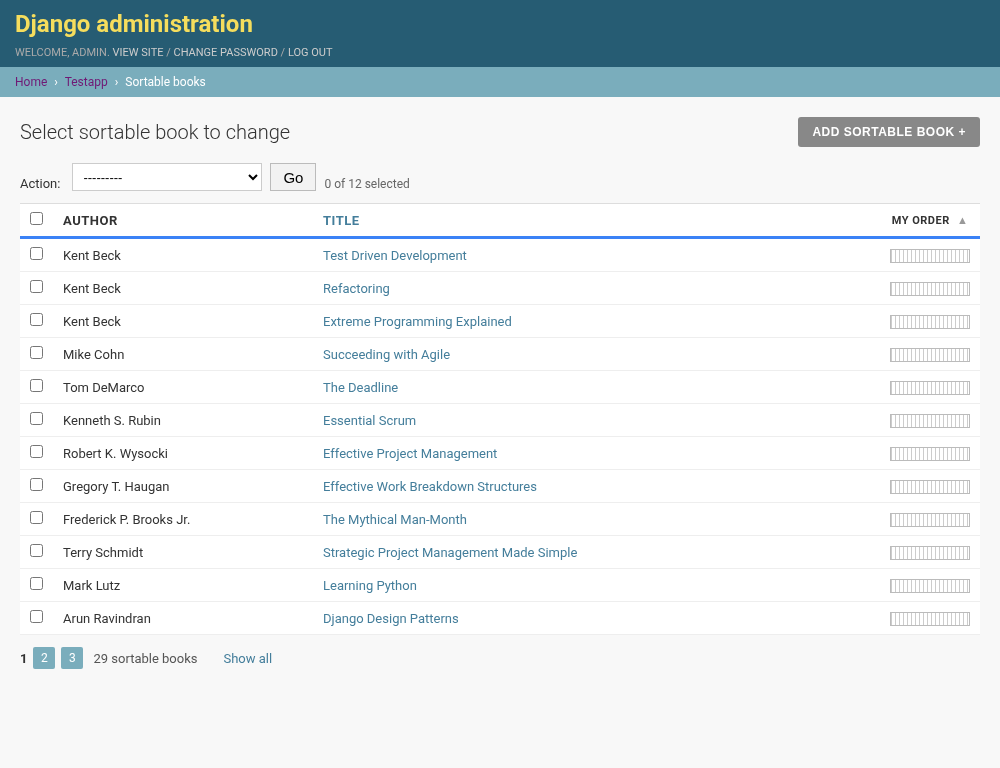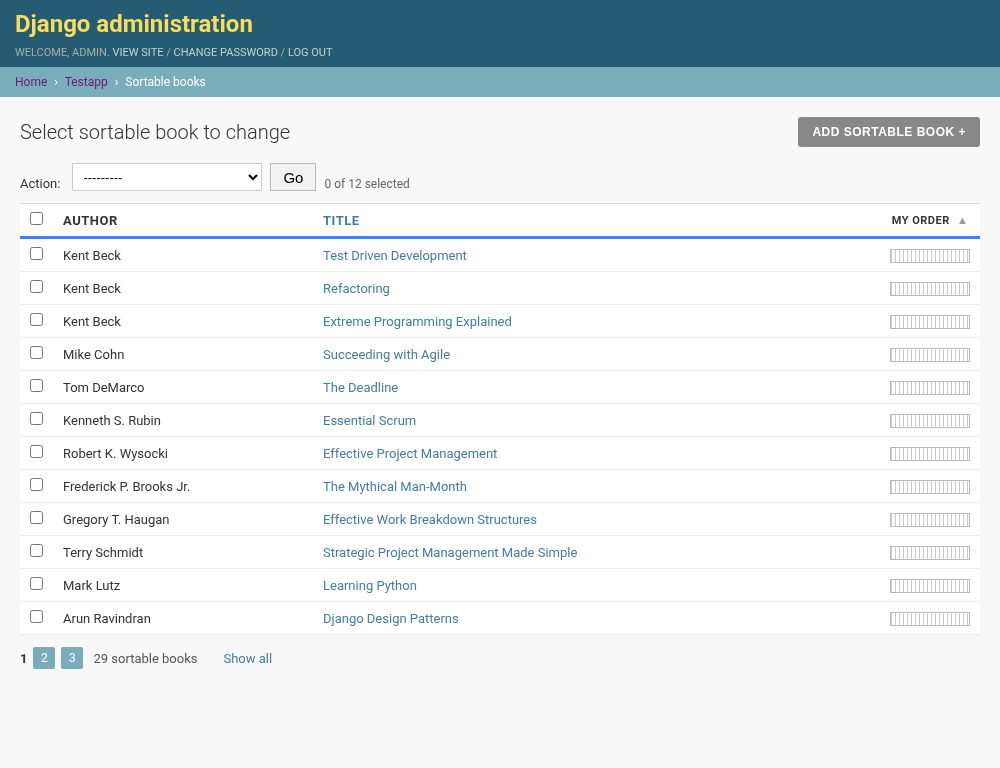--- a/index.html
+++ b/index.html
@@ -283,28 +283,28 @@
           <td class="drag-handle-cell"><span class="drag-handle"></span></td>
         </tr>
         <tr>
           <td class="cb-col"><input type="checkbox" style=""></td>
           <td class="author-col">Robert K. Wysocki</td>
           <td class="title-col"><a href="#">Effective Project Management</a></td>
           <td class="drag-handle-cell"><span class="drag-handle"></span></td>
         </tr>
         <tr>
           <td class="cb-col"><input type="checkbox" style=""></td>
+          <td class="author-col">Gregory T. Haugan</td>
+          <td class="title-col"><a href="#">Effective Work Breakdown Structures</a></td>
+          <td class="drag-handle-cell"><span class="drag-handle"></span></td>
+        </tr>
+        <tr>
+          <td class="cb-col"><input type="checkbox" style=""></td>
           <td class="author-col">Frederick P. Brooks Jr.</td>
           <td class="title-col"><a href="#">The Mythical Man-Month</a></td>
-          <td class="drag-handle-cell"><span class="drag-handle"></span></td>
-        </tr>
-        <tr>
-          <td class="cb-col"><input type="checkbox" style=""></td>
-          <td class="author-col">Gregory T. Haugan</td>
-          <td class="title-col"><a href="#">Effective Work Breakdown Structures</a></td>
           <td class="drag-handle-cell"><span class="drag-handle"></span></td>
         </tr>
         <tr>
           <td class="cb-col"><input type="checkbox" style=""></td>
           <td class="author-col">Terry Schmidt</td>
           <td class="title-col"><a href="#">Strategic Project Management Made Simple</a></td>
           <td class="drag-handle-cell"><span class="drag-handle"></span></td>
         </tr>
         <tr>
           <td class="cb-col"><input type="checkbox" style=""></td>

